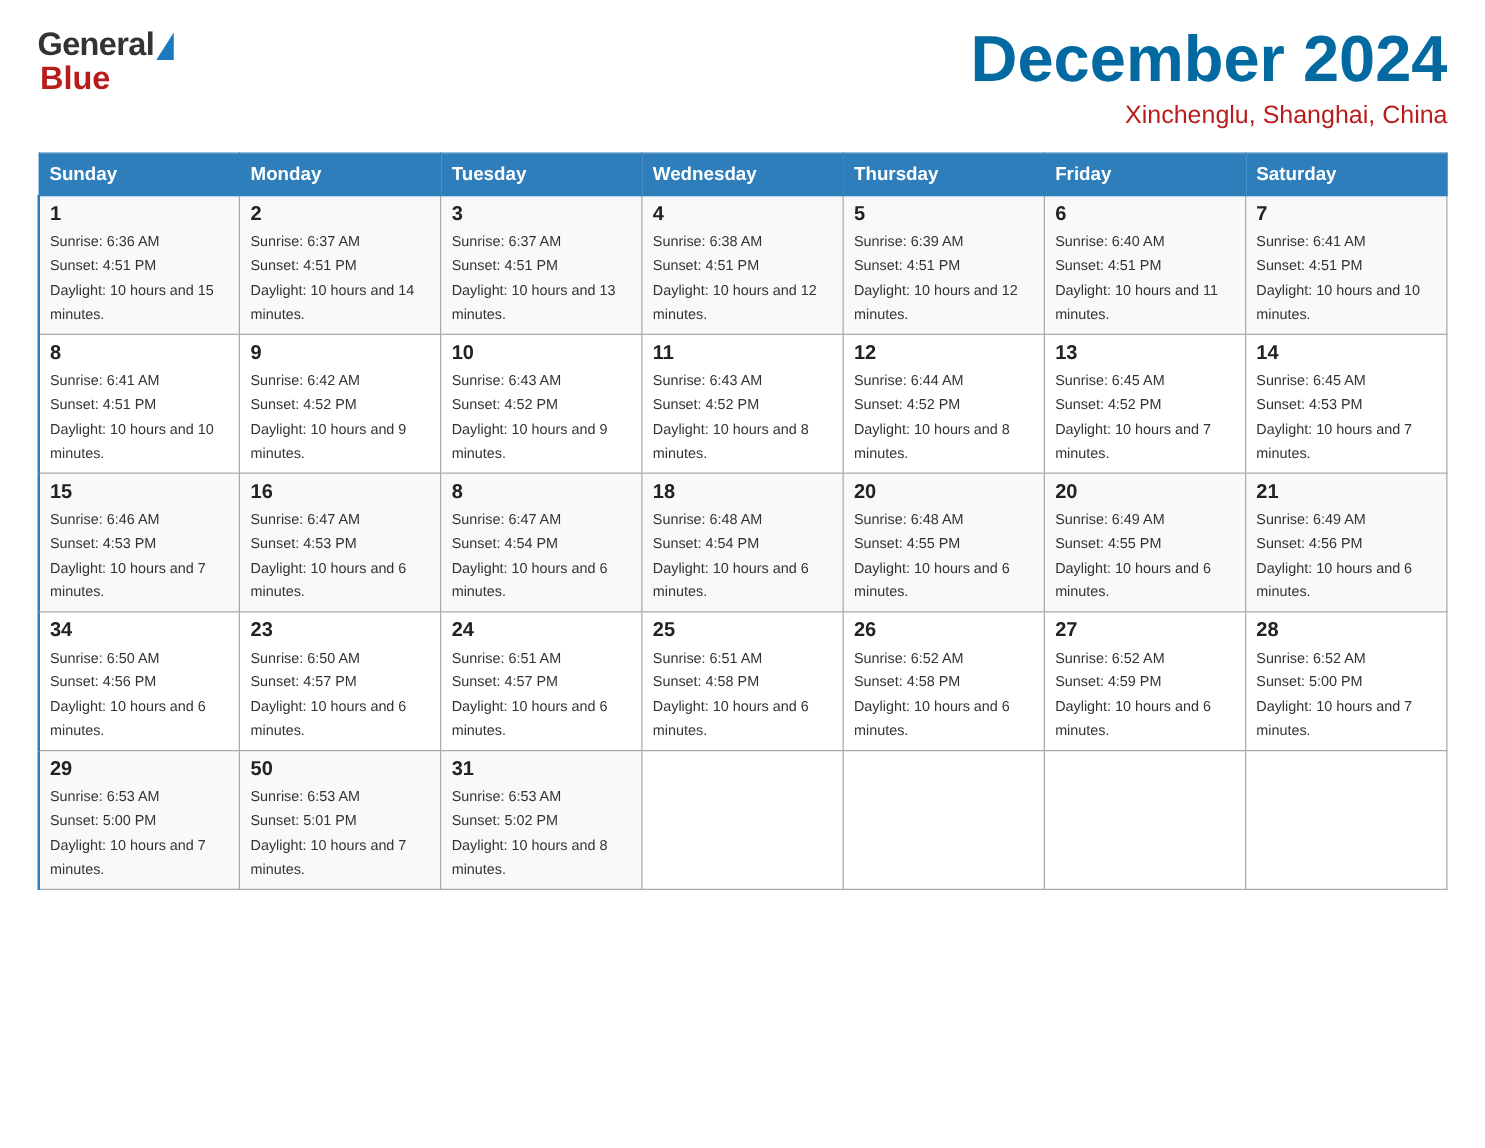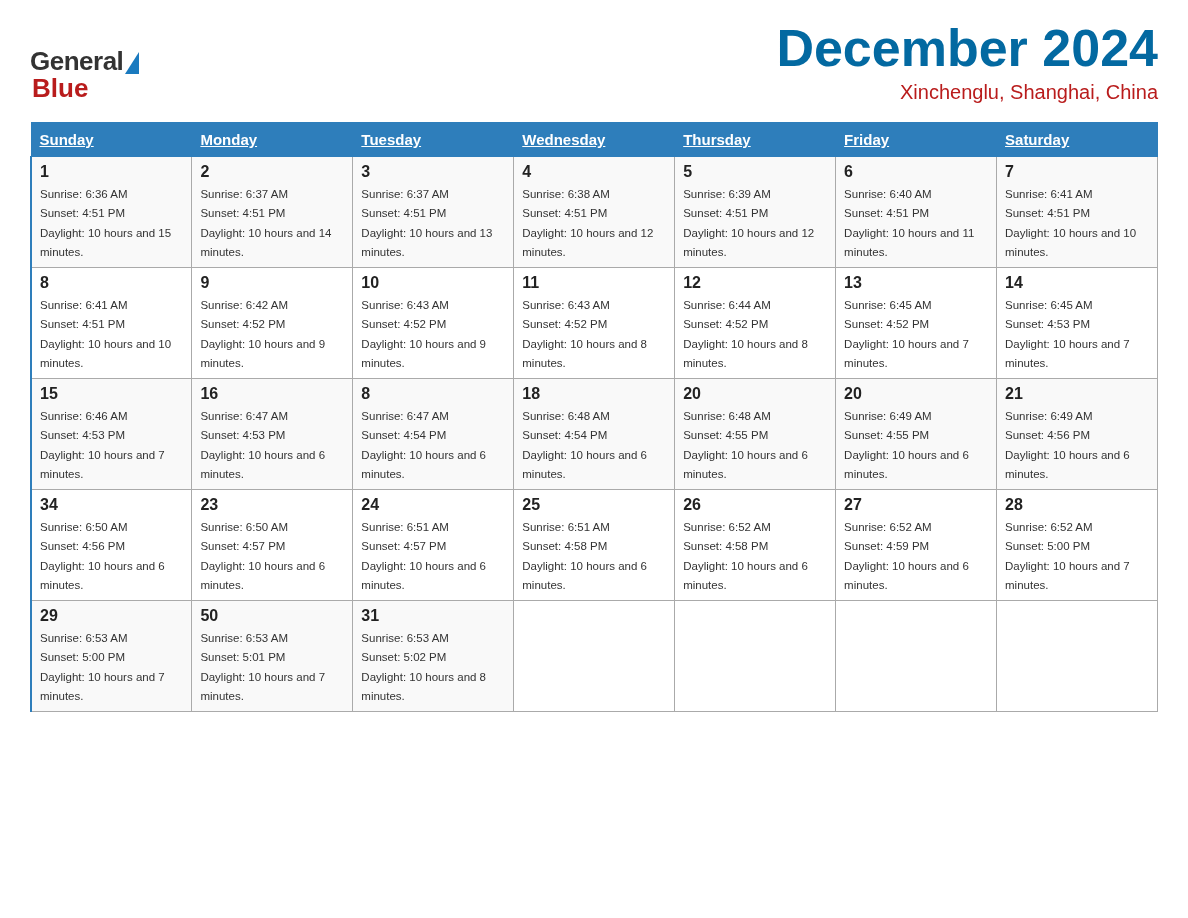--- a/index.html
+++ b/index.html
@@ -6,21 +6,21 @@
     body {
       font-family: Arial, Helvetica, sans-serif;
       background: #fff;
       padding: 20px 30px;
       width: 1188px;
       min-height: 918px;
     }
     .header {
       display: flex;
       justify-content: space-between;
-      align-items: flex-end;
+      align-items: flex-start;
       margin-bottom: 18px;
     }
     .logo {
       display: flex;
       flex-direction: column;
       align-items: flex-start;
     }
     .logo-top {
       display: flex;
       align-items: center;
@@ -67,21 +67,20 @@
       table-layout: fixed;
     }
     thead tr th {
       background-color: #2e7ebb;
       color: #fff;
       font-size: 15px;
       font-weight: bold;
       padding: 8px 8px;
       text-align: left;
       border: 1px solid #2e7ebb;
-      text-decoration: underline;
     }
     tbody tr td {
       border: 1px solid #aaa;
       vertical-align: top;
       padding: 6px 8px;
       height: 100px;
     }
     .day-number {
       font-size: 16px;
       font-weight: bold;

